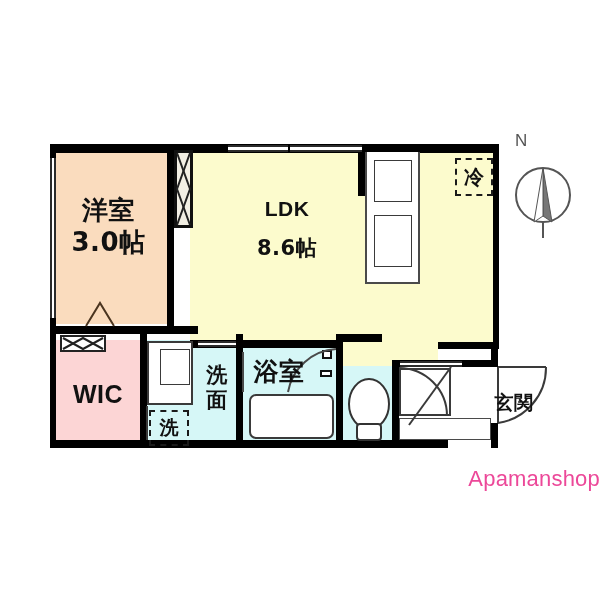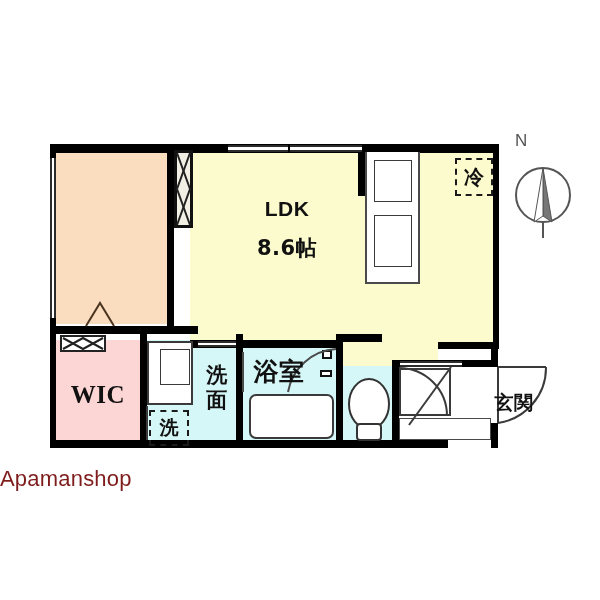--- a/index.html
+++ b/index.html
@@ -82,23 +82,23 @@
     top: 0;
     width: 600px;
     height: 600px;
     pointer-events: none;
   }
   #watermark {
     position: absolute;
     left: 0;
     top: 466px;
     width: 600px;
-    text-align: left;
+    text-align: right;
     font-size: 22px;
-    color: #7f1d1d;
+    color: #ec4899;
     font-family: "Liberation Sans", sans-serif;
     letter-spacing: 0.2px;
   }
   #compass-label {
     position: absolute;
     left: 515px;
     top: 131px;
     font-size: 17px;
     color: #555555;
     font-family: "Liberation Sans", sans-serif;
@@ -234,27 +234,31 @@
     </g>
 
     <g>
       <circle cx="543" cy="195" r="27" fill="#ffffff" stroke="#555555" stroke-width="2"></circle>
       <path d="M 543 168 L 552 222 L 543 216 Z" fill="#777777" stroke="#555555" stroke-width="1"></path>
       <path d="M 543 168 L 534 222 L 543 216 Z" fill="#ffffff" stroke="#555555" stroke-width="1"></path>
       <line x1="543" y1="222" x2="543" y2="238" stroke="#555555" stroke-width="2"></line>
     </g>
   </svg>
 
+  <div class="label jp" style="left:50px; top:196px; width:117px; font-size:26px;">
+    <div>洋室</div>
+    <div style="margin-top:4px;">3.0帖</div>
+  </div>
 
   <div class="label" style="left:222px; top:198px; width:130px; font-size:21px; font-weight:700;">
     <div>LDK</div>
     <div class="jp" style="margin-top:16px;">8.6帖</div>
   </div>
 
-  <div class="label" style="left:50px; top:381px; width:96px; font-size:25px; font-weight:700;font-family:Liberation Serif, serif;">
+  <div class="label" style="left:50px; top:381px; width:96px; font-size:25px; font-weight:700;">
     <span>WIC</span>
   </div>
 
   <div class="label jp" style="left:196px; top:364px; width:42px; font-size:21px;">
     <div>洗</div>
     <div style="margin-top:2px;">面</div>
   </div>
 
   <div class="label jp" style="left:246px; top:358px; width:66px; font-size:25px;">
     <span>浴室</span>

